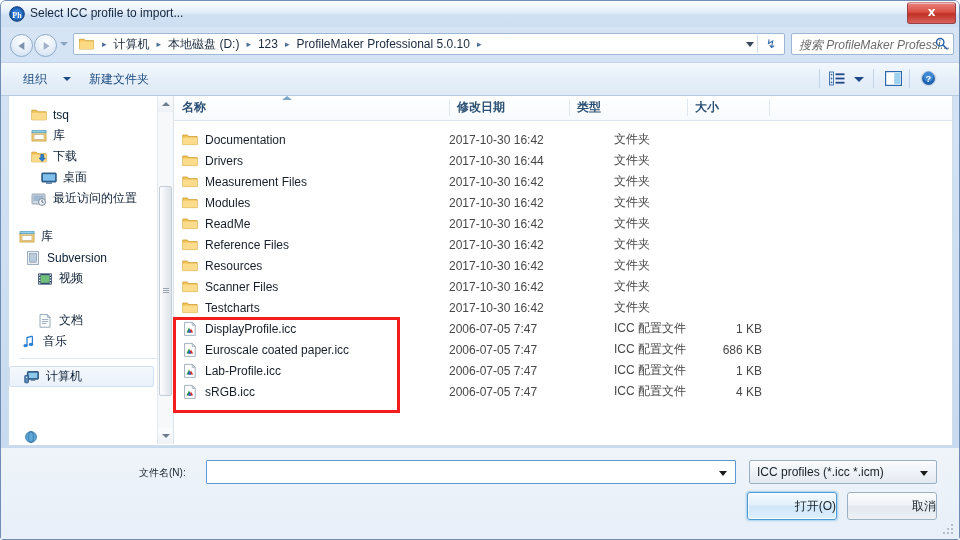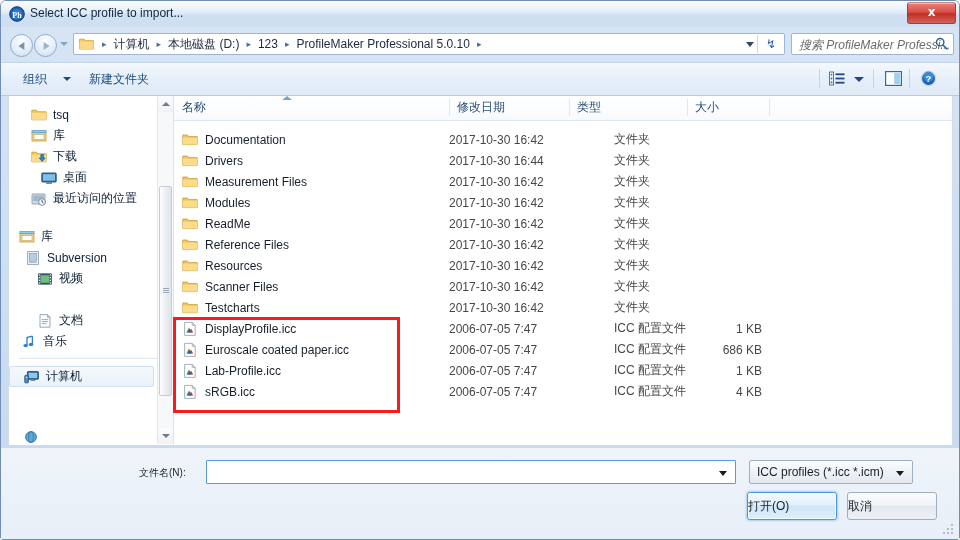--- a/index.html
+++ b/index.html
@@ -368,20 +368,21 @@
   .col {
     position: absolute;
     top: 0;
     height: 23px;
     font-size: 12px;
     color: #2a4f73;
     line-height: 23px;
     padding-left: 8px;
     box-sizing: border-box;
     white-space: nowrap;
+    font-weight: bold;
   }
   .col-div {
     position: absolute;
     top: 3px;
     width: 1px; height: 17px;
     background: #dfe8f1;
   }
   .sort-arrow {
     position: absolute;
     top: 0;
@@ -482,40 +483,40 @@
     position: absolute;
     right: 8px; top: 10px;
     width: 0; height: 0;
     border-left: 4px solid transparent;
     border-right: 4px solid transparent;
     border-top: 5px solid #1b1b1b;
   }
   .filter-combo {
     position: absolute;
     left: 748px; top: 459px;
-    width: 164px; height: 24px;
+    width: 188px; height: 24px;
     box-sizing: border-box;
     border: 1px solid #9cb0c4;
     background: linear-gradient(180deg, #fbfcfd 0%, #eef2f7 50%, #e3e9f0 100%);
     border-radius: 2px;
   }
   .filter-text {
     position: absolute;
     left: 7px; top: 4px;
     font-size: 12px;
     color: #17202a;
     white-space: nowrap;
   }
   .btn {
     position: absolute;
     top: 491px;
     height: 28px;
     box-sizing: border-box;
     font-size: 12px;
-    text-align: left;
+    text-align: right;
     line-height: 26px;
     color: #17202a;
     border-radius: 3px;
   }
   .btn-open {
     left: 746px;
     width: 90px;
     border: 1px solid #4b9ad4;
     background: linear-gradient(180deg, #f4fafe 0%, #e2f0fb 45%, #cfe6f8 52%, #ddeffc 100%);
     box-shadow: 0 0 2px 1px rgba(110,180,230,0.55), inset 0 0 0 1px rgba(255,255,255,0.75);

